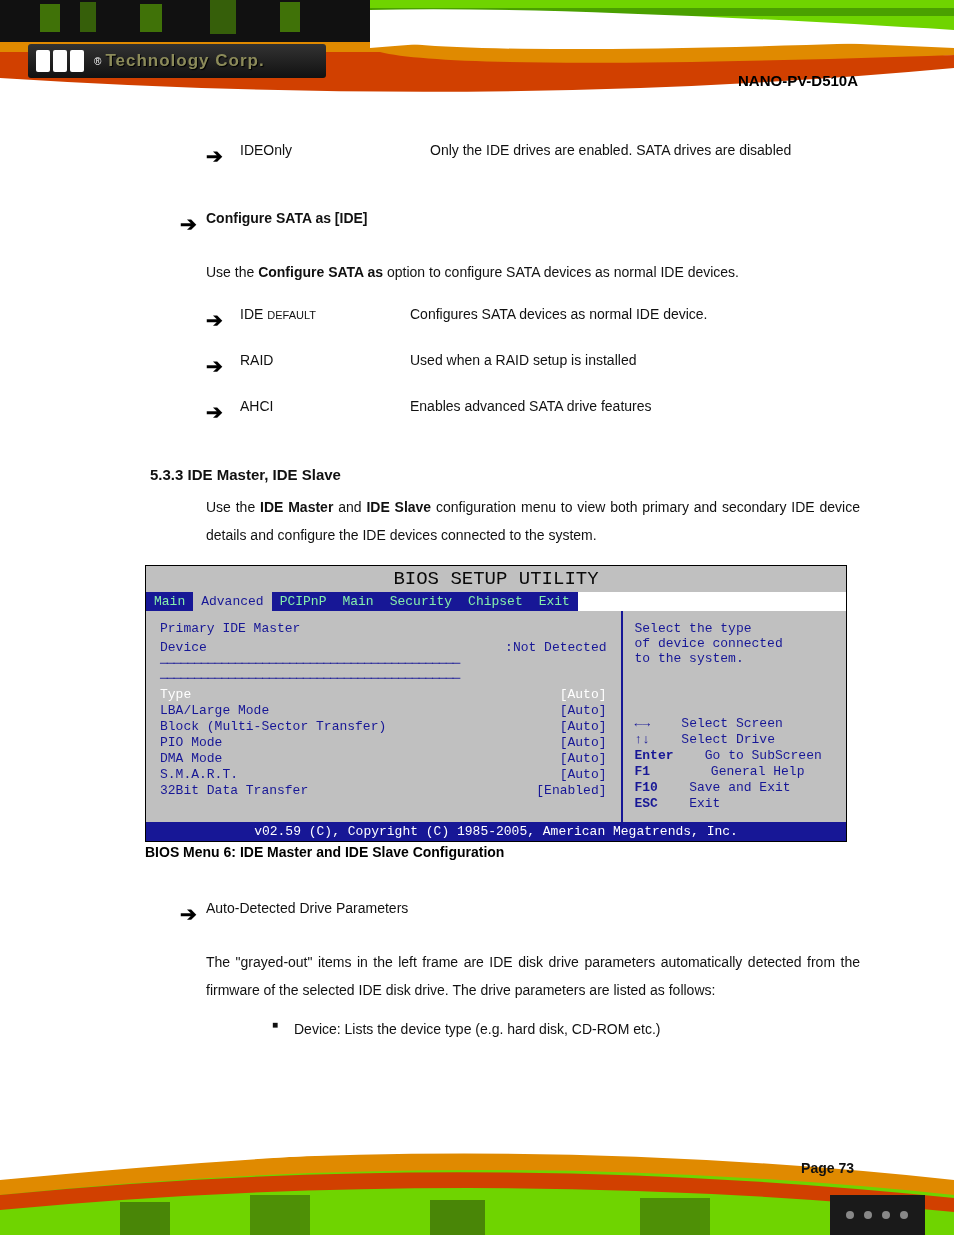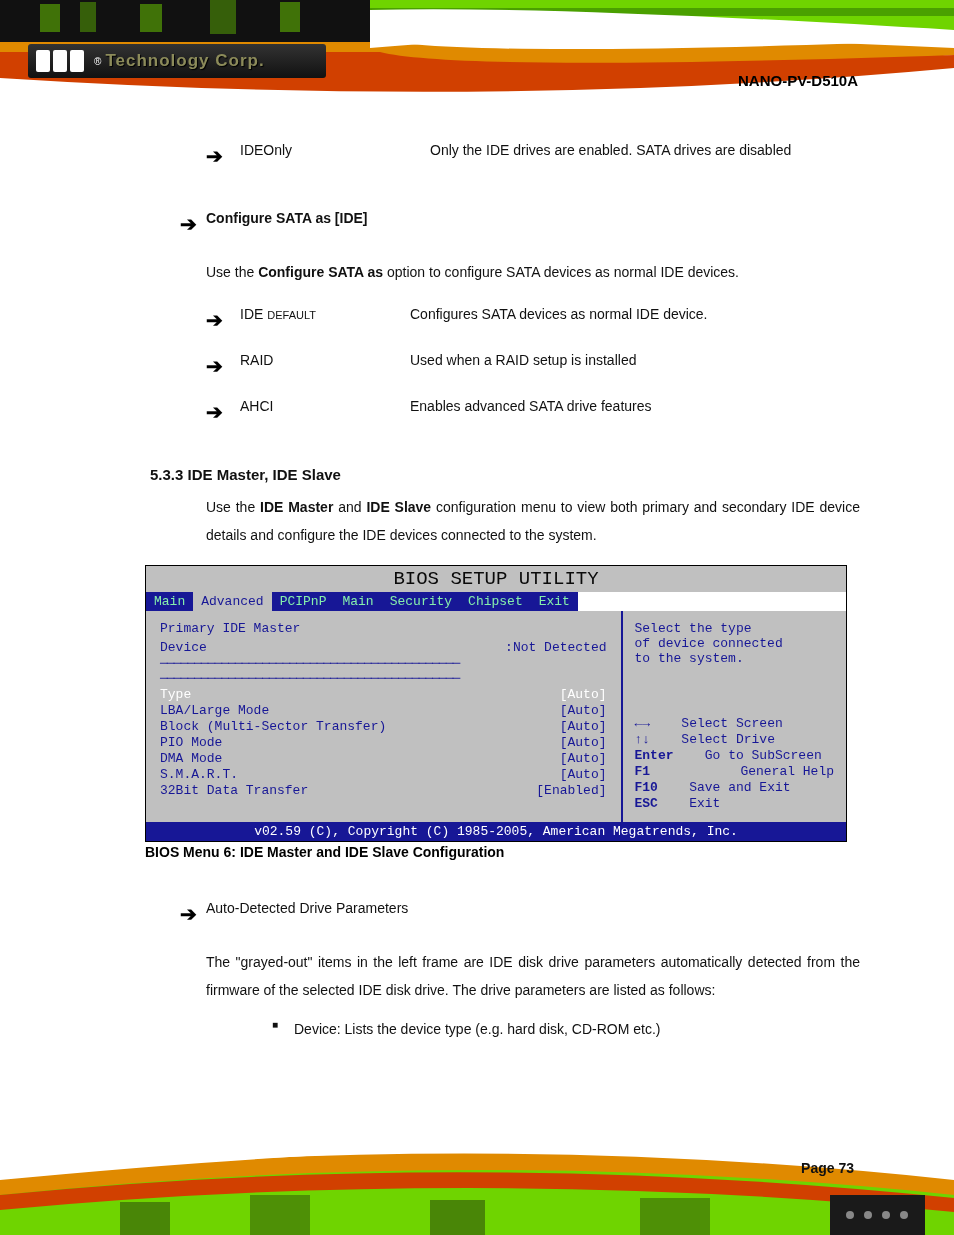--- a/index.html
+++ b/index.html
@@ -138,21 +138,21 @@
             </div>
         </div>
         <div class="bios-right">
           <div style="white-space:pre-line;margin-bottom:50px">Select the type
 of device connected
 to the system.</div>
           <div id="bios-help">
               <div class="l-row" style="justify-content: flex-start;"><span><span class="arrkey">←→</span>    </span><span style="text-align:left;flex:1">Select Screen</span></div>
               <div class="l-row" style="justify-content: flex-start;"><span><span class="arrkey">↑↓</span>    </span><span style="text-align:left;flex:1">Select Drive</span></div>
               <div class="l-row" style="justify-content: flex-start;"><span><span class="arrkey">Enter</span>    </span><span style="text-align:left;flex:1">Go to SubScreen</span></div>
-              <div class="l-row" style="justify-content: flex-start;"><span><span class="arrkey">F1</span>    </span><span style="text-align:right;flex:1">General Help</span></div>
+              <div class="l-row" style="justify-content: flex-start;"><span><span class="arrkey">F1</span>    </span><span style="text-align:center;flex:1">General Help</span></div>
               <div class="l-row" style="justify-content: flex-start;"><span><span class="arrkey">F10</span>    </span><span style="text-align:left;flex:1">Save and Exit</span></div>
               <div class="l-row" style="justify-content: flex-start;"><span><span class="arrkey">ESC</span>    </span><span style="text-align:left;flex:1">Exit</span></div>
             </div>
         </div>
       </div>
       <div class="bios-footer">
         <span>v02.59 (C)</span><span>, Copyright (C) 1985-2005, American Megatrends, Inc.</span>
       </div>
     </div>
 

